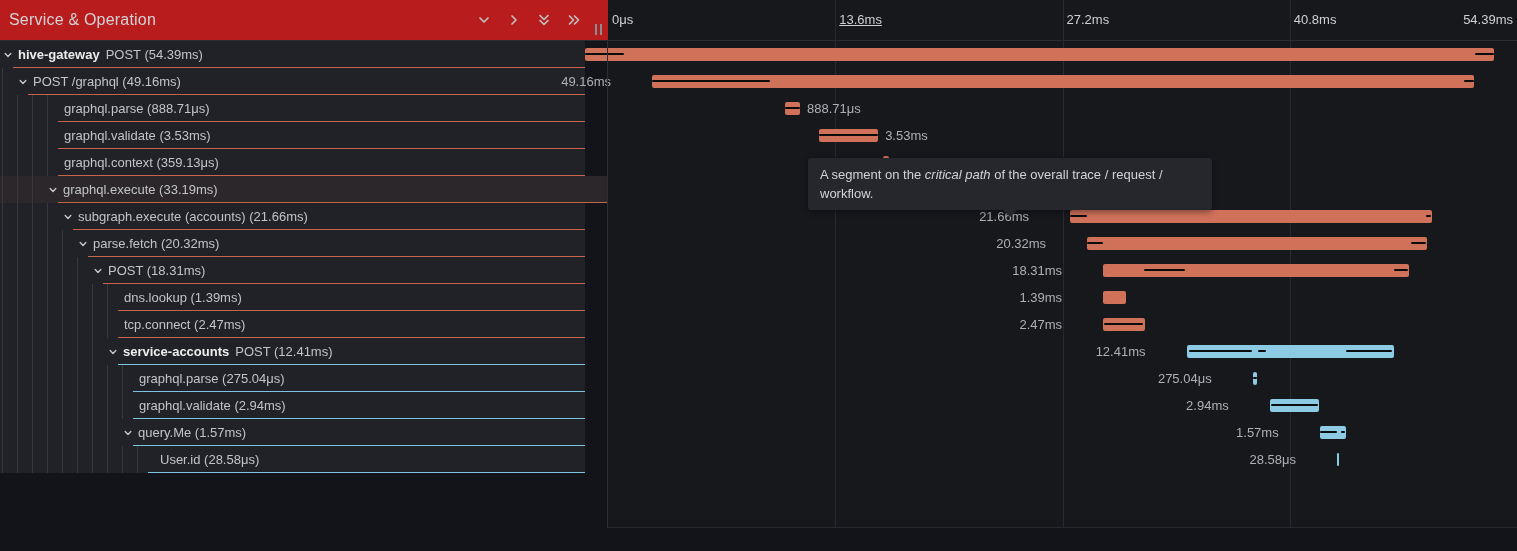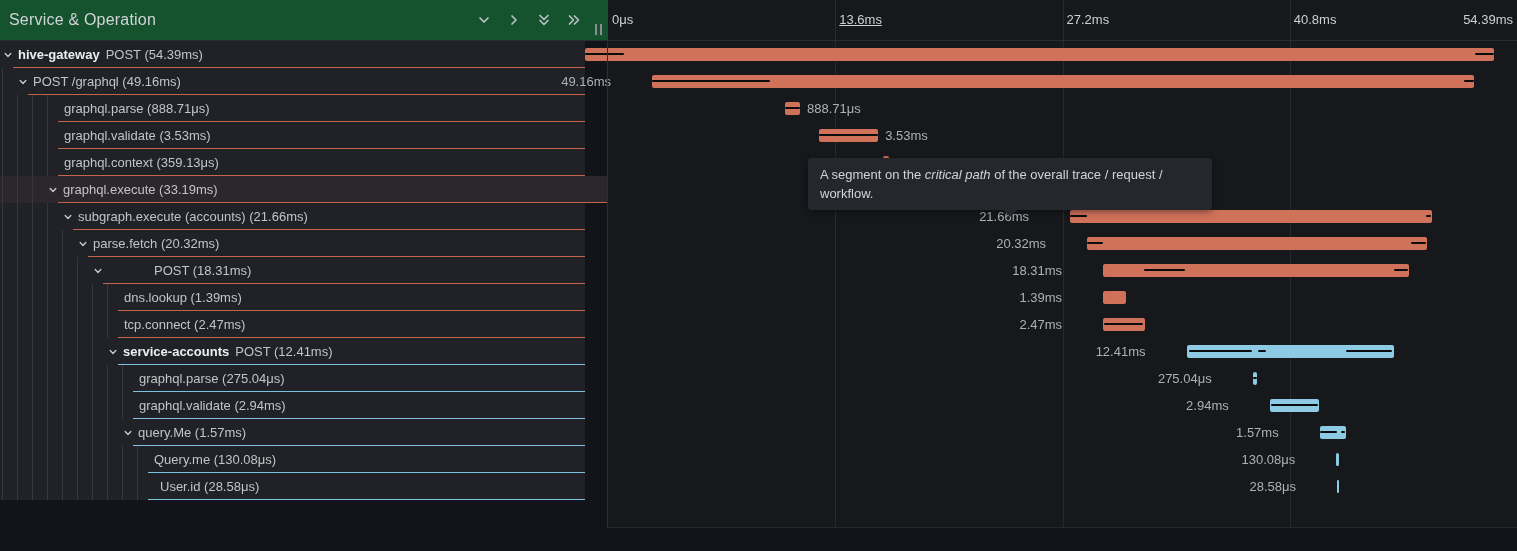--- a/index.html
+++ b/index.html
@@ -9,21 +9,21 @@
 
   
   .timeline-bg { position:absolute; left:608px; top:0; width:909px; height:527px; background:#17181c; z-index:0; }
   .grid { position:absolute; left:608px; top:0; width:909px; height:527px; z-index:1; }
   .grid i { position:absolute; top:0; bottom:0; width:1px; background:#27292f; }
   .divider { position:absolute; left:607px; top:0; width:1px; height:528px; background:#2c2e34; z-index:3; }
   .bottom-line { position:absolute; left:608px; top:527px; right:0; height:1px; background:#26282e; z-index:3; }
 
   
   .header { position:absolute; left:0; top:0; width:1517px; height:41px; z-index:4; display:flex; border-bottom:1px solid #2b2d32; }
-  .header-left { position:relative; width:608px; height:100%; background:#14532d; }
+  .header-left { position:relative; width:608px; height:100%; background:#b91c1c; }
   .title { position:absolute; left:9px; top:0; line-height:40px; font-size:16px; font-weight:500; color:#d2d4d8; letter-spacing:.2px; }
   .header-icons { position:absolute; right:26px; top:0; height:40px; display:flex; align-items:center; gap:13px; }
   .hicon { width:17px; height:17px; display:flex; align-items:center; justify-content:center; cursor:pointer; background:none; border:none; }
   .header-right { position:relative; flex:1; height:100%; }
   .tick { position:absolute; top:0; line-height:40px; font-size:13px; color:#ced0d3; white-space:nowrap; }
   .grip { position:absolute; left:591px; top:22px; width:14px; height:14px; display:flex; gap:3px; align-items:center; justify-content:center; z-index:6; cursor:col-resize; }
   .grip span { display:block; width:2px; height:11px; background:#8a8d93; }
 
   
   .rows { position:absolute; left:0; top:41px; width:1517px; z-index:2; }
@@ -248,21 +248,21 @@
         </div>
       </div>
       <div class="row">
         <div class="cell-left">
           <i class="guide" style="left: 2px;"></i>
           <i class="guide" style="left: 17px;"></i>
           <i class="guide" style="left: 32px;"></i>
           <i class="guide" style="left: 47px;"></i>
           <i class="guide" style="left: 62px;"></i>
           <i class="guide" style="left: 77px;"></i>
-          <div class="name-content" style="left: 93px; gap: 46px;">
+          <div class="name-content" style="left: 93px;">
             <svg class="chev" width="10" height="10" viewBox="0 0 10 10">
               <path d="M2.2 3.6L5 6.4l2.8-2.8" fill="none" stroke="#c6c8cb" stroke-width="1.4" stroke-linecap="round" stroke-linejoin="round"></path>
             </svg>
             <span class="op">POST (18.31ms)</span>
           </div>
           <div class="rborder red" style="left: 103px;"></div>
         </div>
         <div class="cell-right">
           <div class="bar red" style="left: 518.092px; width: 306.008px;"></div>
           <div class="crit" style="left: 559.038px; width: 40.9459px;"></div>
@@ -411,42 +411,20 @@
           <i class="guide" style="left: 2px;"></i>
           <i class="guide" style="left: 17px;"></i>
           <i class="guide" style="left: 32px;"></i>
           <i class="guide" style="left: 47px;"></i>
           <i class="guide" style="left: 62px;"></i>
           <i class="guide" style="left: 77px;"></i>
           <i class="guide" style="left: 92px;"></i>
           <i class="guide" style="left: 107px;"></i>
           <i class="guide" style="left: 122px;"></i>
           <i class="guide" style="left: 137px;"></i>
-          <div class="name-content" style="left: 154px;">
-            <span class="op">Query.me (130.08μs)</span>
-          </div>
-          <div class="rborder blue" style="left: 148px;"></div>
-        </div>
-        <div class="cell-right">
-          <div class="bar blue" style="left: 751.233px; width: 2.17264px;"></div>
-          <span class="dur-label" style="right: 164.767px;">130.08μs</span>
-        </div>
-      </div>
-      <div class="row">
-        <div class="cell-left">
-          <i class="guide" style="left: 2px;"></i>
-          <i class="guide" style="left: 17px;"></i>
-          <i class="guide" style="left: 32px;"></i>
-          <i class="guide" style="left: 47px;"></i>
-          <i class="guide" style="left: 62px;"></i>
-          <i class="guide" style="left: 77px;"></i>
-          <i class="guide" style="left: 92px;"></i>
-          <i class="guide" style="left: 107px;"></i>
-          <i class="guide" style="left: 122px;"></i>
-          <i class="guide" style="left: 137px;"></i>
           <div class="name-content" style="left: 160px;">
             <span class="op">User.id (28.58μs)</span>
           </div>
           <div class="rborder blue" style="left: 148px;"></div>
         </div>
         <div class="cell-right">
           <div class="bar blue" style="left: 752.068px; width: 2px;"></div>
           <span class="dur-label" style="right: 163.932px;">28.58μs</span>
         </div>
       </div>

